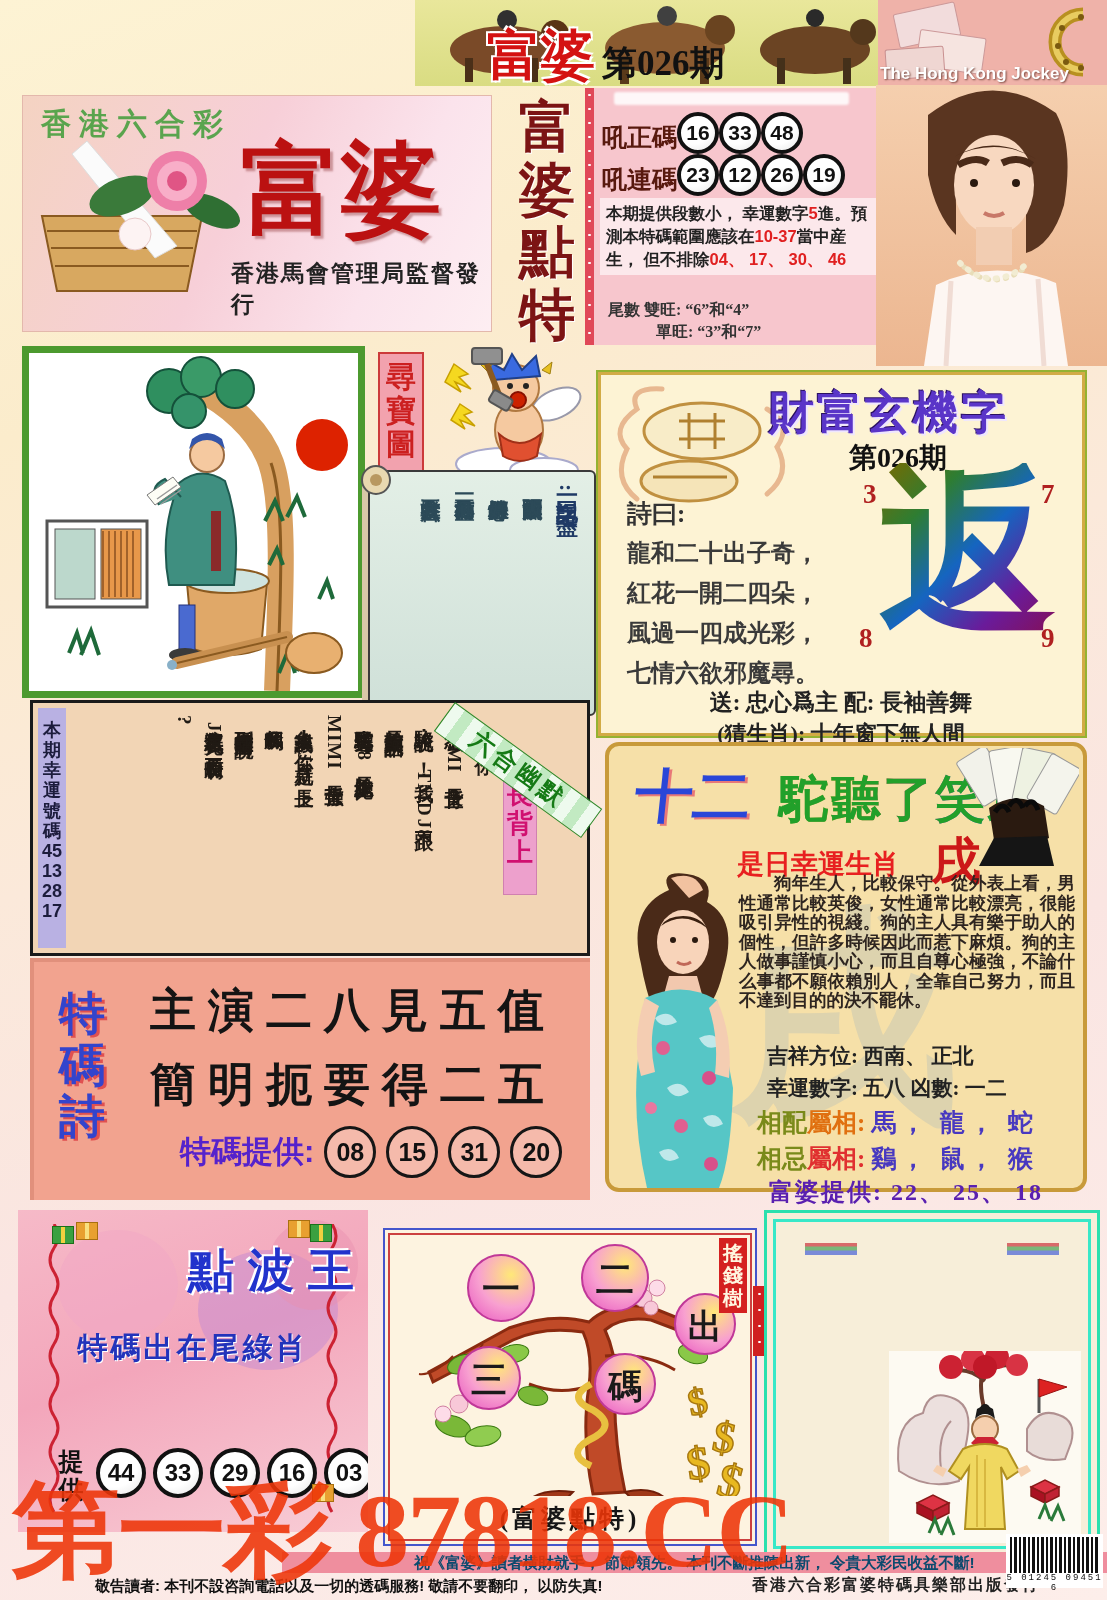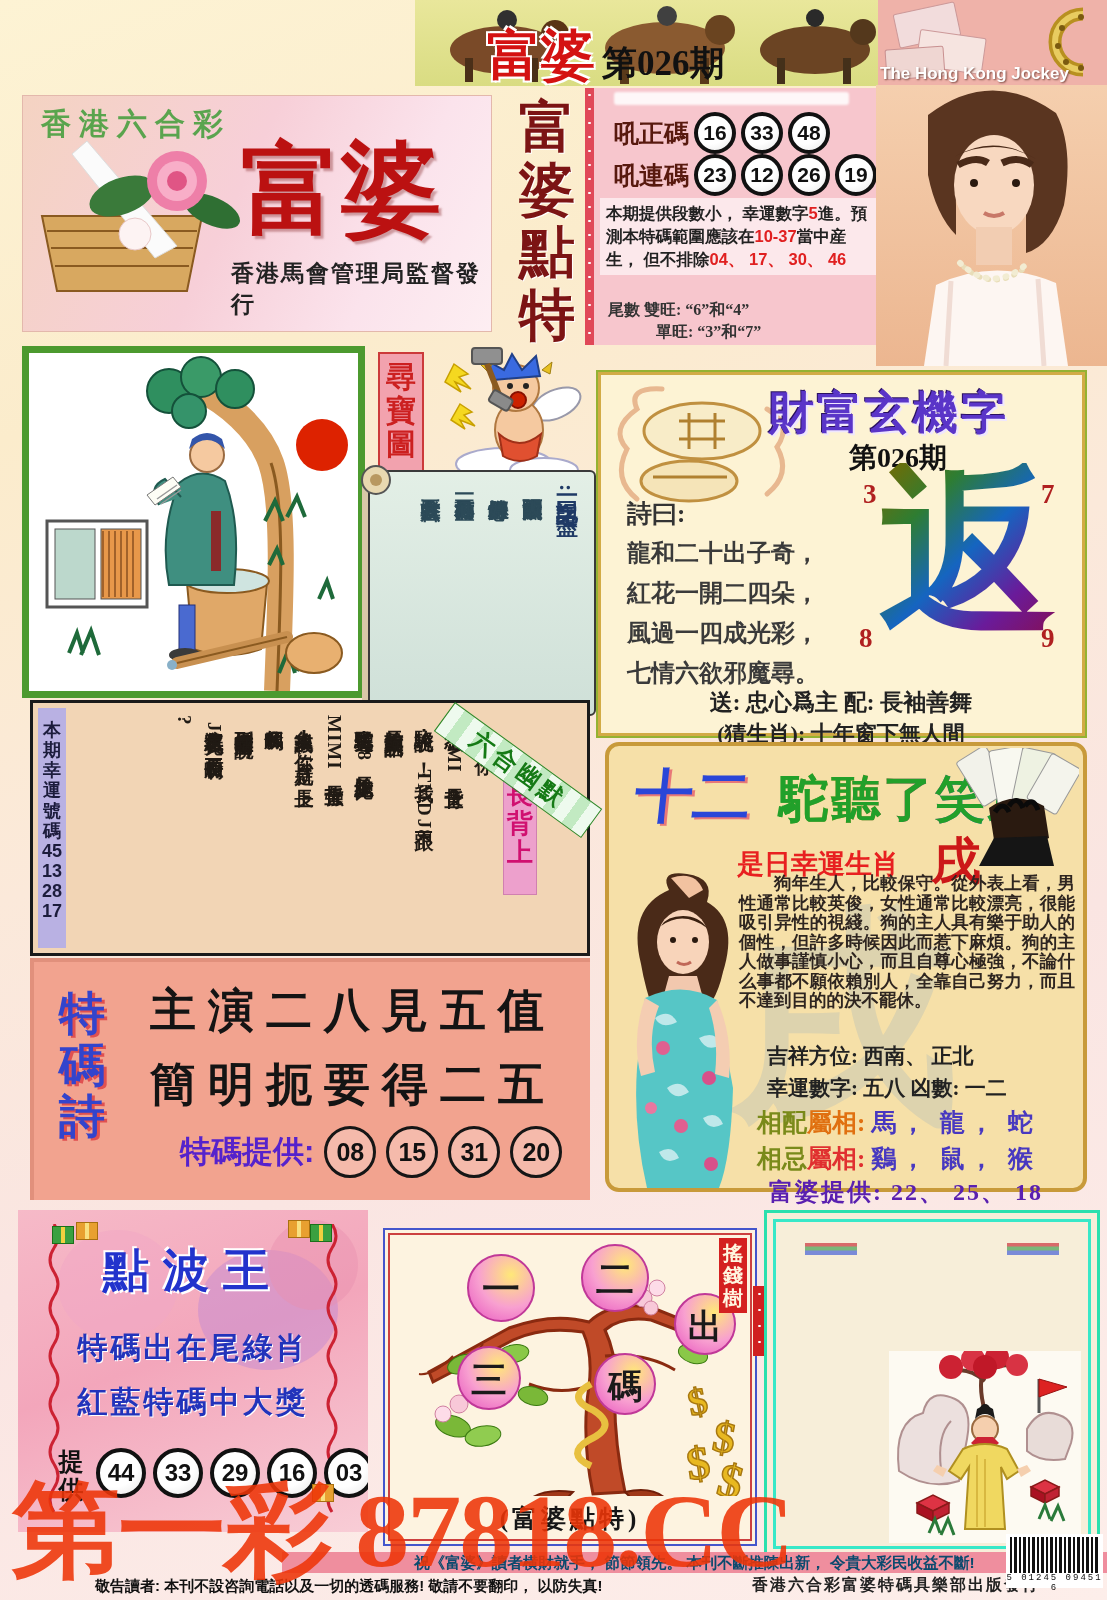--- a/index.html
+++ b/index.html
@@ -31,21 +31,21 @@
   
   .side-title{left:502px;top:96px;width:90px;height:252px;font-size:56px;font-weight:bold;
     color:#7c1414;text-shadow:1px 1px 0 #fff}
 
   
   .tips-strip{left:585px;top:88px;width:9px;height:257px;background:#e04858;
     background-image:radial-gradient(circle,#fff 1px,transparent 1.5px);background-size:9px 14px}
   .tips{left:594px;top:88px;width:291px;height:257px;background:#f7c6cd}
   .tips-blur{left:20px;top:4px;width:235px;height:13px;background:rgba(255,255,255,.85);
     filter:blur(1px);border-radius:3px}
-  .tips-row{position:absolute;left:20px;display:flex;align-items:center;gap:5px}
+  .tips-row{position:absolute;left:8px;display:flex;align-items:flex-end;}
   .tips-label{font-size:25px;font-weight:bold;color:#58190e;white-space:nowrap}
   .ball{display:inline-flex;align-items:center;justify-content:center;border-radius:50%;
     background:radial-gradient(circle at 35% 30%,#ffffff 55%,#e6e6e6);font-weight:bold;color:#111}
   .ball.sm{width:34px;height:34px;border:4px solid;font-size:21px}
   .ball.lg{width:42px;height:42px;border:4px solid;font-size:24px}
   .green{border-color:#2f9e48}.blue{border-color:#3b52d4}.magenta{border-color:#d42a96}.red{border-color:#d43a4a}
   .tips-note{left:6px;top:110px;width:272px;padding:4px 6px;background:rgba(255,255,255,.6);
     font-size:16.5px;font-weight:bold;color:#222;line-height:1.4}
   .rednum{color:#e02020}
   .tips-tail{left:14px;font-size:16px;font-weight:bold;color:#333}
@@ -119,21 +119,21 @@
   .spoem-line{position:absolute;left:120px;font-size:46px;font-weight:bold;color:#141414;letter-spacing:12px}
   .spoem-prov{position:absolute;left:150px;top:168px;display:flex;align-items:center;gap:10px}
   .spoem-provlbl{font-size:31px;font-weight:bold;color:#5522cc}
   .circ{width:46px;height:46px;border:3px solid #161616;border-radius:50%;display:inline-flex;
     align-items:center;justify-content:center;font-size:25px;font-weight:bold;color:#111;background:rgba(255,255,255,.25)}
 
   
   .dian{left:18px;top:1210px;width:350px;height:322px;overflow:hidden;
     background:linear-gradient(160deg,#f6bac8,#f3a6bb 45%,#f8cdd6)}
   .bubble{position:absolute;border-radius:50%}
-  .dian-title{left:0;top:30px;width:100%;text-align:center;font-size:46px;font-weight:bold;color:#2233cc;
+  .dian-title{left:0;top:30px;width:100%;text-align:right;font-size:46px;font-weight:bold;color:#2233cc;
     letter-spacing:14px;text-shadow:2px 2px 0 #fff,-2px -2px 0 #fff}
   .dian-line{position:absolute;left:0;width:100%;text-align:center;font-size:30px;font-weight:bold;
     color:#2233bb;letter-spacing:3px;text-shadow:1px 1px 0 #fff}
   .dian-prov{left:38px;top:238px;width:30px;font-size:25px;font-weight:bold;color:#111}
   .dian-balls{position:absolute;left:78px;top:238px;display:flex;gap:7px}
   .ribbon{position:absolute;width:16px;height:300px}
 
   
   .tree{left:383px;top:1228px;width:374px;height:318px;background:#fdf3e0;border:2px solid #4455cc;box-sizing:border-box}
   .tree-inner{position:absolute;left:3px;top:3px;right:3px;bottom:3px;border:2px solid #cc4040}
@@ -453,21 +453,20 @@
     <svg class="ribbon" style="right:28px;top:14px" viewBox="0 0 16 300">
         <path d="M8 0 q8 12 0 24 q-8 12 0 24 q8 12 0 24 q-8 12 0 24 q8 12 0 24 q-8 12 0 24 q8 12 0 24 q-8 12 0 24 q8 12 0 24 q-8 12 0 24 q8 12 0 24 q-8 12 0 24" stroke="#cc2233" stroke-width="3" fill="none"></path>
       </svg>
     <div class="giftbox" style="left:34px;top:16px"></div>
     <div class="giftbox gold" style="left:58px;top:12px"></div>
     <div class="giftbox" style="right:36px;top:14px"></div>
     <div class="giftbox gold" style="right:58px;top:10px"></div>
     <div class="giftbox gold" style="right:34px;bottom:30px"></div>
     <div class="abs dian-title serif">點波王</div>
     <div class="dian-line serif" style="top:118px">特碼出在尾綠肖</div>
-    <div class="dian-line serif" style="top:172px">紅藍特碼中大獎</div>
     <div class="abs dian-prov serif v-stack">提供</div>
     <div class="dian-balls">
       <span class="ball lg green">44</span>
       <span class="ball lg green">33</span>
       <span class="ball lg red">29</span>
       <span class="ball lg green">16</span>
       <span class="ball lg blue">03</span>
     </div>
   </div>
 

